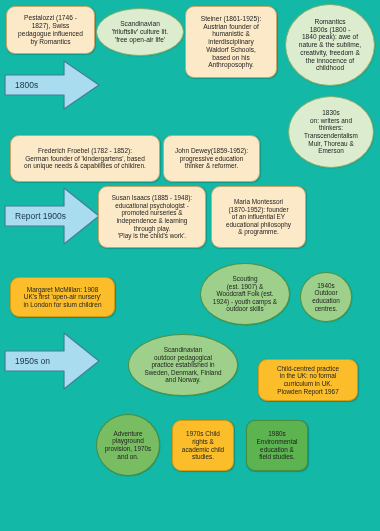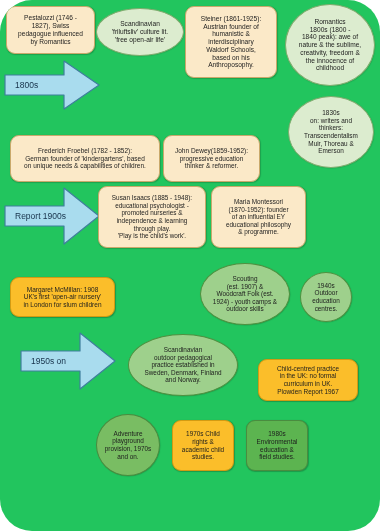--- a/index.html
+++ b/index.html
@@ -4,23 +4,22 @@
 <style>
   html,body{margin:0;padding:0;background:#ffffff;}
   body{
     font-family:"Liberation Sans","DejaVu Sans",sans-serif;
     -webkit-font-smoothing:antialiased;
   }
   #canvas{
     position:relative;
     width:380px;
     height:531px;
-    background:#22c55e;
+    background:#14b8a6;
     overflow:hidden;
-    border-radius:32px;
   }
   .node{
     position:absolute;
     display:flex;
     align-items:center;
     justify-content:center;
     text-align:center;
     box-sizing:border-box;
     line-height:1.18;
     color:#1d1d1d;
@@ -190,21 +189,21 @@
 outdoor skills</span>
   </div>
 
   <div class="node ellipse-mid" style="left:300px;top:272px;width:52px;height:50px;font-size:6.4px;">
     <span class="txt">1940s
 Outdoor
 education
 centres.</span>
   </div>
 
-  <div class="arrow" style="left:20px;top:330px;width:96px;height:62px;">
+  <div class="arrow" style="left:4px;top:330px;width:96px;height:62px;">
     <svg viewBox="0 0 96 62" preserveAspectRatio="none">
       <polygon points="1,21 60,21 60,3 95,31 60,59 60,41 1,41" fill="#a9dcee" stroke="#3f7f9c" stroke-width="1.2" stroke-linejoin="round"></polygon>
     </svg>
     <span class="lbl">1950s on</span>
   </div>
 
   <div class="node ellipse-mid" style="left:128px;top:334px;width:110px;height:62px;font-size:6.4px;">
     <span class="txt">Scandinavian
 outdoor pedagogical
 practice established in

